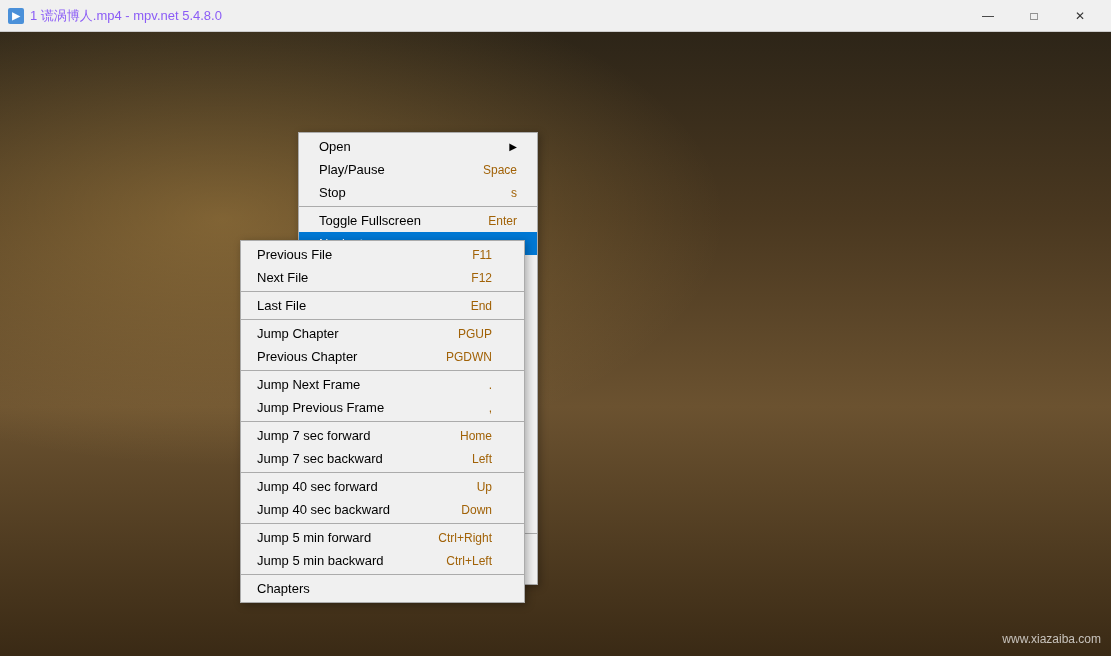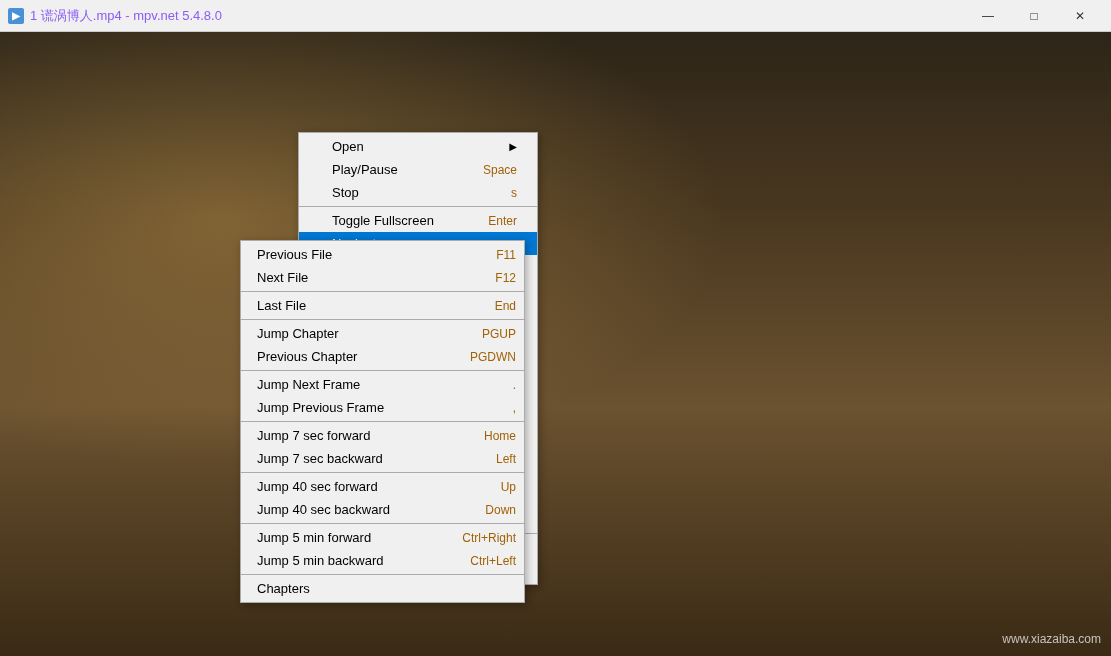--- a/index.html
+++ b/index.html
@@ -99,21 +99,21 @@
       box-shadow: 2px 2px 8px rgba(0,0,0,0.3);
       min-width: 240px;
       padding: 2px 0;
       z-index: 100;
     }
 
     .menu-item {
       display: flex;
       align-items: center;
       justify-content: space-between;
-      padding: 4px 20px 4px 33px;
+      padding: 4px 20px 4px 20px;
       cursor: pointer;
       color: #000;
       white-space: nowrap;
       position: relative;
     }
     .menu-item:hover, .menu-item.active {
       background: #0078d4;
       color: white;
     }
     .menu-item .shortcut {
@@ -135,21 +135,21 @@
       left: 240px;
       top: 208px;
       background: #f0f0f0;
       border: 1px solid #ababab;
       box-shadow: 2px 2px 8px rgba(0,0,0,0.3);
       min-width: 285px;
       padding: 2px 0;
       z-index: 101;
     }
     .navigate-submenu .menu-item {
-      padding: 4px 8px 4px 16px;
+      padding: 4px 32px 4px 16px;
     }
 
     .menu-item-text { flex: 1; }
   </style>
 </head>
 <body>
 
 <div class="title-bar">
   <div class="title-bar-icon">
     <span>▶</span>

